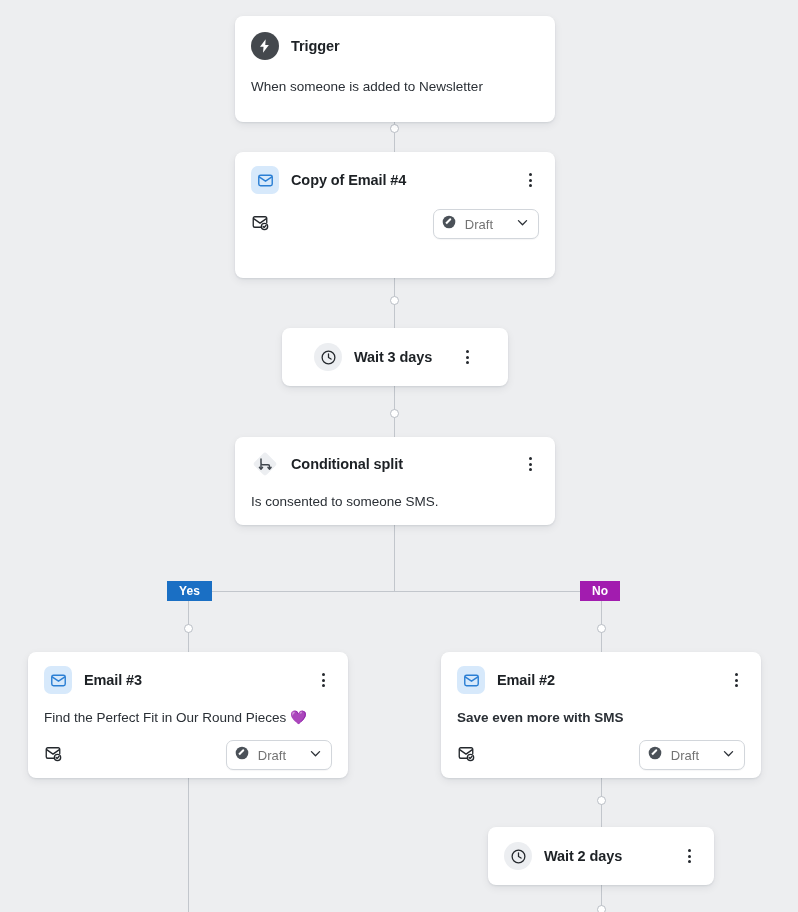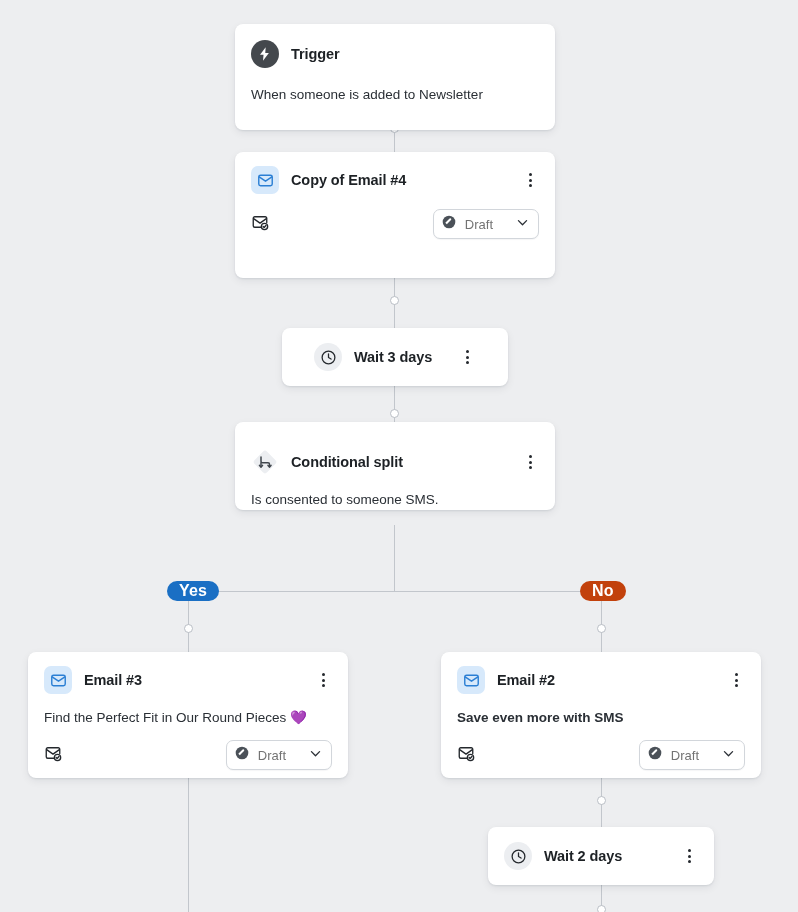--- a/index.html
+++ b/index.html
@@ -39,30 +39,30 @@
     border: 1px solid #b9bec5;
     box-sizing: border-box;
   }
 
   
   .branch-pill {
     position: absolute;
     height: 20px;
     line-height: 20px;
     padding: 0 12px;
-    border-radius: 10px;
-    font-size: 16px;
+    border-radius: 0;
+    font-size: 12px;
     font-weight: 700;
     color: #ffffff;
     text-align: center;
     white-space: nowrap;
     letter-spacing: .1px;
   }
   .branch-pill.yes { background: #1a6fc4; }
-  .branch-pill.no  { background: #c2410c; }
+  .branch-pill.no  { background: #a21caf; }
 
   
   .card {
     position: absolute;
     background: #ffffff;
     border-radius: 8px;
     box-shadow: 0 1px 2px rgba(16,24,40,.09), 0 3px 8px rgba(16,24,40,.07);
     box-sizing: border-box;
   }
 
@@ -141,24 +141,24 @@
     cursor: pointer;
     box-sizing: border-box;
   }
   .status-label {
     font-size: 13px;
     color: #737373;
     margin: 0 22px 0 8px;
   }
 
   
-  #card-trigger   { left: 235px; top: 24px;  width: 320px; height: 106px; padding: 14px 16px; }
+  #card-trigger   { left: 235px; top: 16px;  width: 320px; height: 106px; padding: 14px 16px; }
   #card-email1    { left: 235px; top: 152px; width: 320px; height: 126px; padding: 12px 16px; }
   #card-wait1     { left: 282px; top: 328px; width: 226px; height: 58px;  padding: 0 32px; }
-  #card-split     { left: 235px; top: 422px; width: 320px; height: 88px;  padding: 24px 16px; }
+  #card-split     { left: 235px; top: 437px; width: 320px; height: 88px;  padding: 11px 16px; }
   #card-email3    { left: 28px;  top: 652px; width: 320px; height: 126px; padding: 12px 16px; }
   #card-email2    { left: 441px; top: 652px; width: 320px; height: 126px; padding: 12px 16px; }
   #card-wait2     { left: 488px; top: 827px; width: 226px; height: 58px;  padding: 0 16px; }
 
   #card-wait1 .card-head, #card-wait2 .card-head { height: 58px; }
 </style>
 </head>
 <body>
 
 <div id="canvas">

